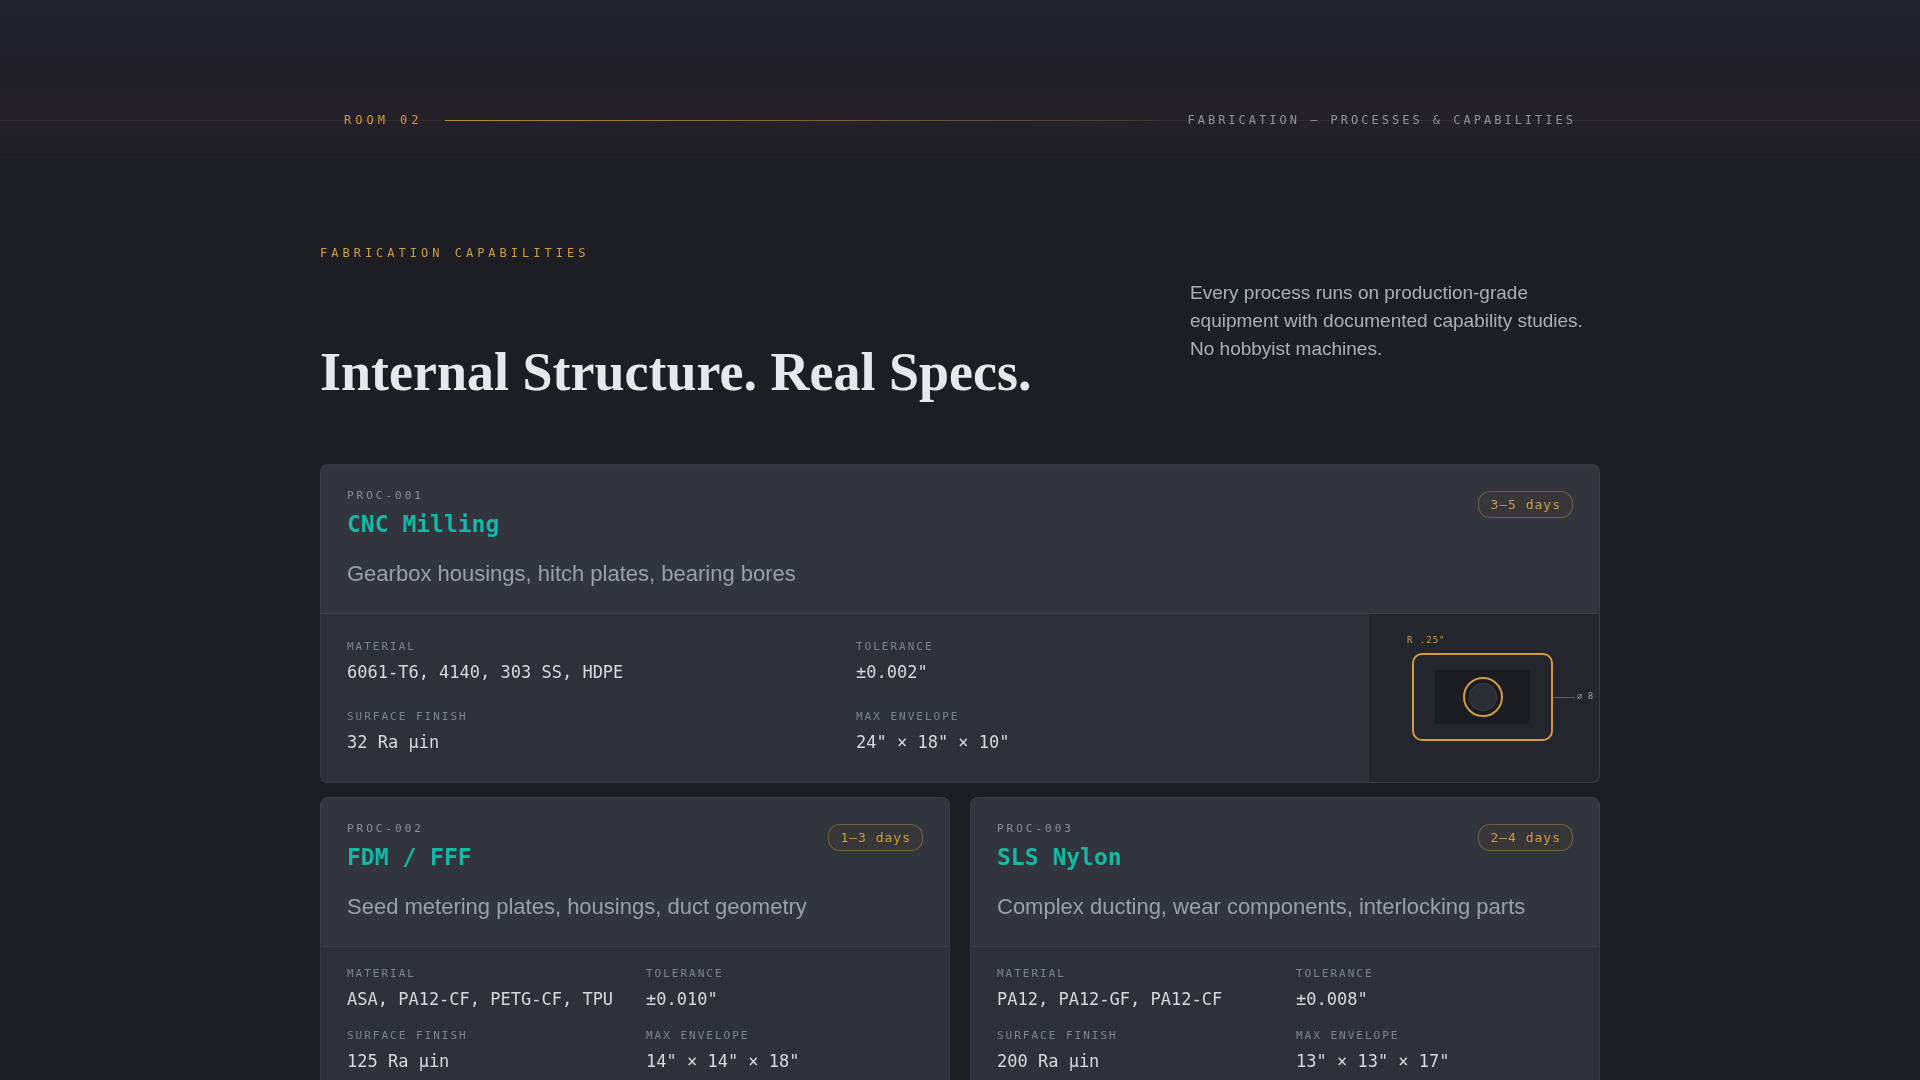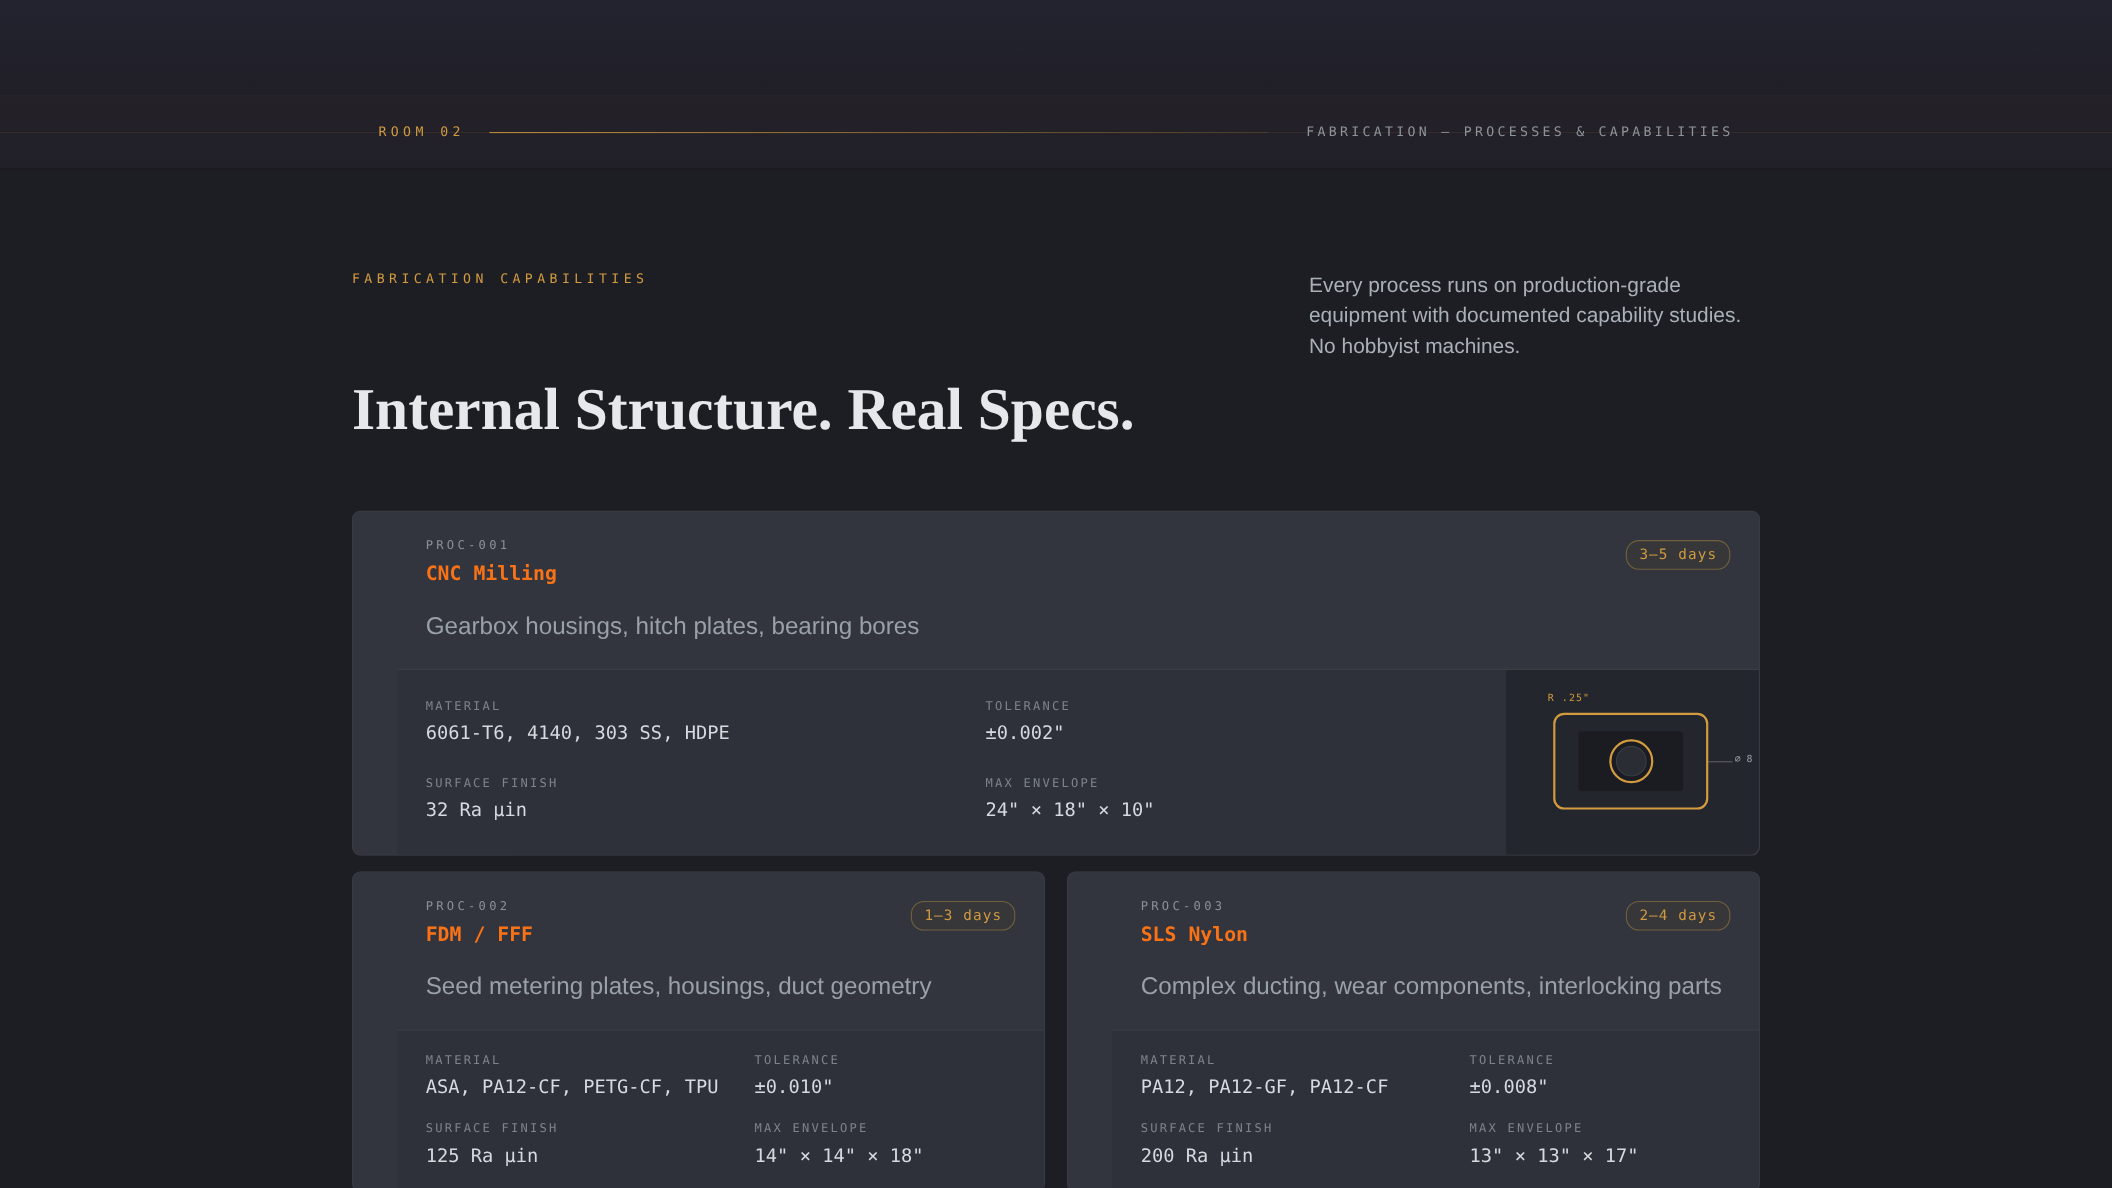--- a/index.html
+++ b/index.html
@@ -17,33 +17,33 @@
   .strip-inner { width:1280px; margin:0 auto; height:100%; display:flex;
            align-items:center; padding:0 24px; position:relative; }
   .room-tag { color:#d29b3f; font-size:12px; letter-spacing:4px; white-space:nowrap; }
   .strip-line { flex:1; height:1px; margin:0 34px 0 22px;
            background:linear-gradient(90deg, rgba(210,155,63,0.85), rgba(210,155,63,0.12)); }
   .header-right { color:#8f949c; font-size:12px; letter-spacing:3px; white-space:nowrap; }
 
   .container { width:1280px; margin:0 auto; }
 
   
-  .hero { display:flex; justify-content:space-between; align-items:flex-start; padding-top:92px; }
+  .hero { display:flex; justify-content:space-between; align-items:center; padding-top:92px; }
   .eyebrow { color:#d29b3f; font-size:12px; letter-spacing:4px; margin-bottom:16px; }
   .hero h1 { font-family:"Liberation Serif","DejaVu Serif",serif; font-weight:bold;
            font-size:54px; line-height:64px; color:#e6e8eb; }
   .hero-desc { width:410px; color:#aab0b8; font-size:19px; line-height:28px; padding-bottom:8px; }
 
   
   .cards { margin-top:60px; }
   .card { background:#32353d; border:1px solid rgba(255,255,255,0.03);
-          border-radius:8px; overflow:hidden; position:relative;padding-left:40px; }
+          border-radius:8px; overflow:hidden; position:relative; }
   .card-head { padding:24px 26px 26px; position:relative; }
   .proc-id { color:#8b9099; font-size:11px; letter-spacing:3px; }
-  .proc-name { color:#f97316; font-weight:bold; font-size:18px; margin-top:9px; }
+  .proc-name { color:#14b8a6; font-weight:bold; font-size:23px; margin-top:9px; }
   .proc-desc { color:#9aa0a8; font-size:22px; margin-top:24px; }
   .badge { position:absolute; top:26px; right:26px; color:#cf9a41;
            background:rgba(84,66,36,0.16); border:1px solid rgba(163,129,66,0.55);
            font-size:13px; letter-spacing:1px; padding:5px 11px; border-radius:12px; }
 
   .spec-label { color:#7d838d; font-size:11px; letter-spacing:2px; }
   .spec-value { color:#d6d9de; font-size:17px; margin-top:9px; }
 
   
   .spec-section { display:flex; border-top:1px solid rgba(255,255,255,0.05); }

